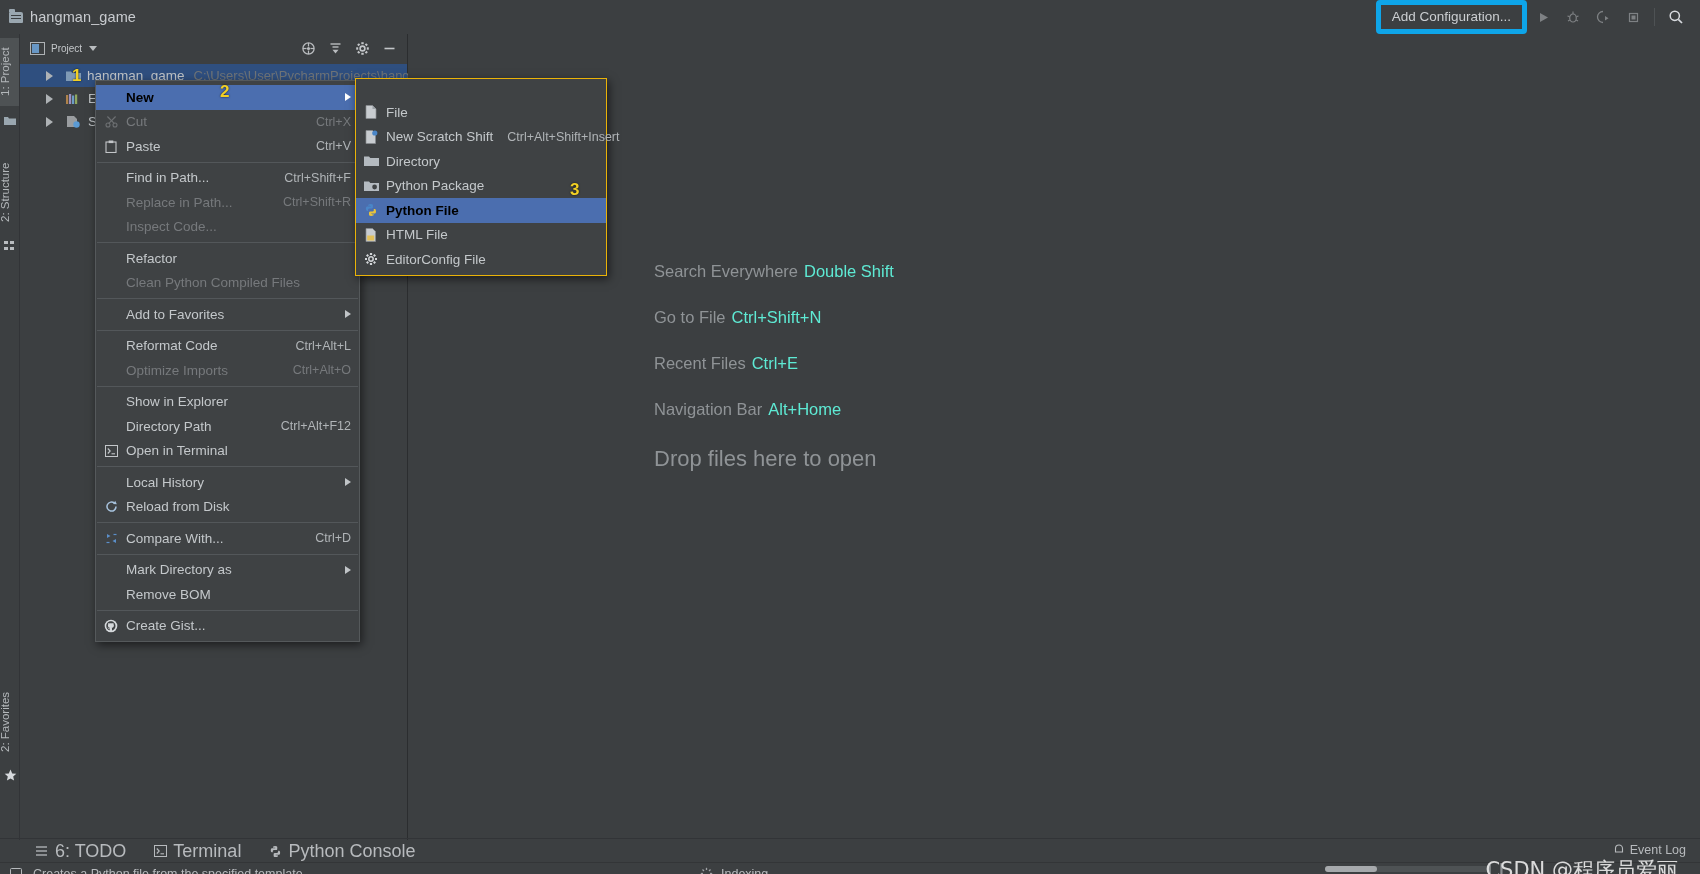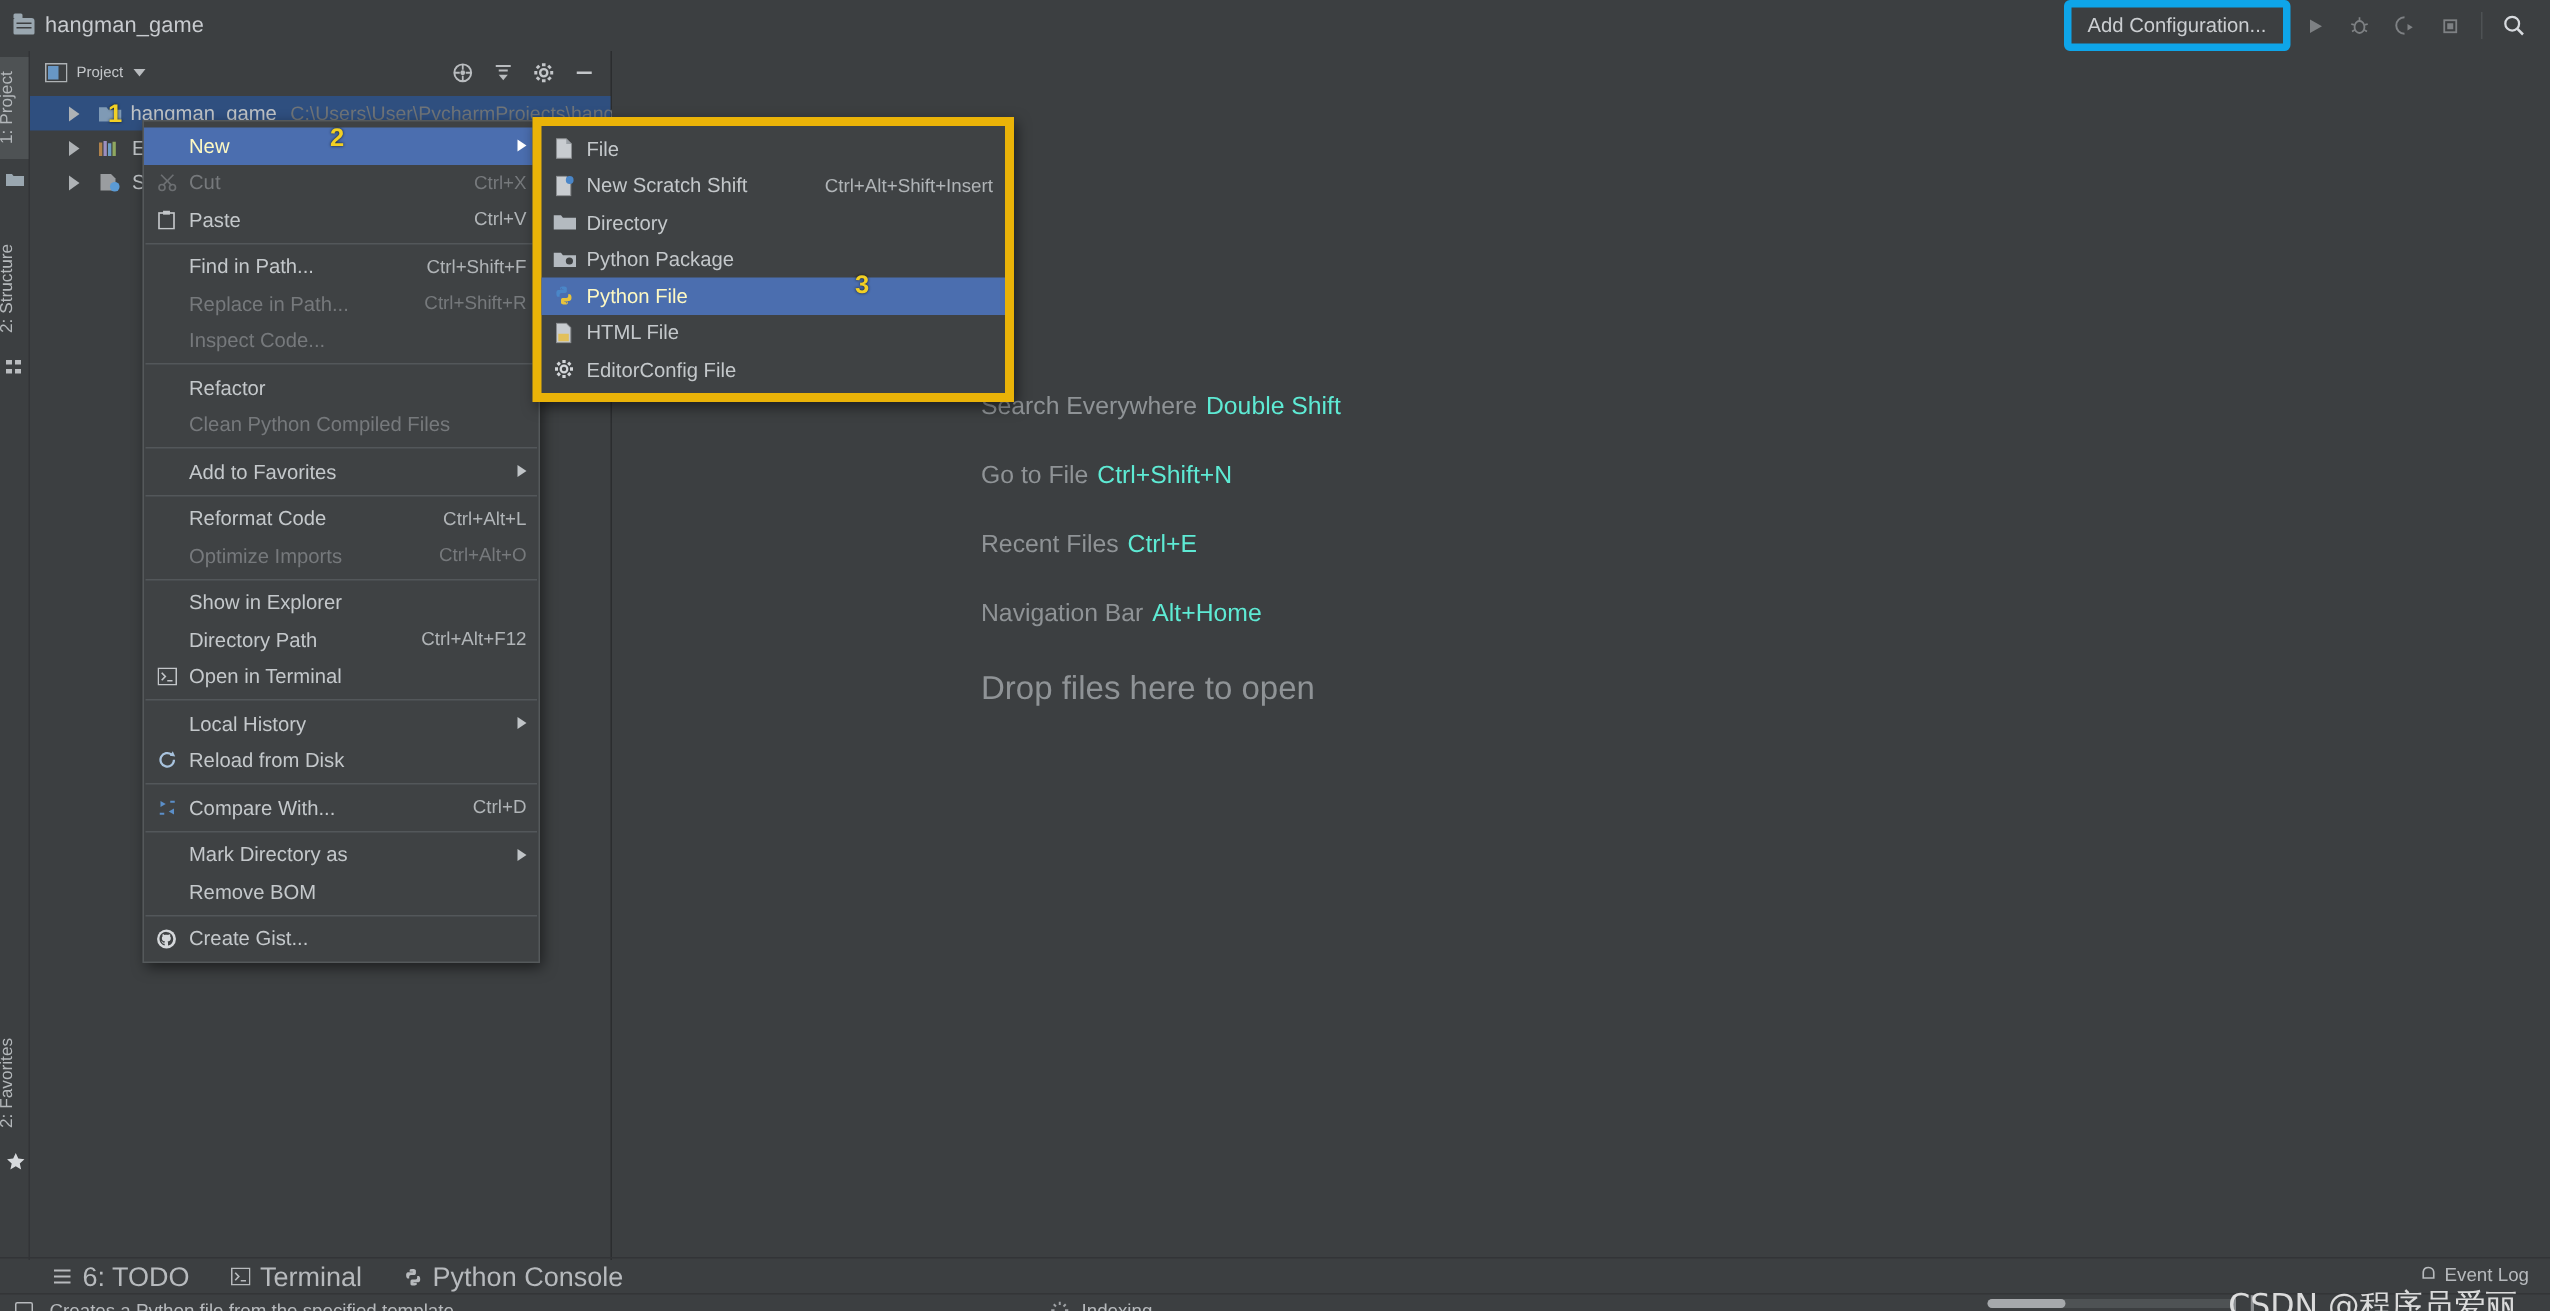--- a/index.html
+++ b/index.html
@@ -92,38 +92,38 @@
     position: absolute; left: 95px; top: 80px; width: 265px;
     background: #3f4244; border: 1px solid #55595b; box-shadow: 2px 3px 9px rgba(0,0,0,.55);
     padding: 4px 0 3px; z-index: 40;
   }
   .mi { height: 24.5px; display: flex; align-items: center; padding: 0 8px 0 0; position: relative; }
   .mi .ic { width: 30px; display: flex; align-items: center; justify-content: center; flex: 0 0 30px; }
   .mi .lb { color: #c4c8cb; font-size: 13.5px; white-space: nowrap; }
   .mi .sc { margin-left: auto; color: #b0b4b7; font-size: 12.5px; white-space: nowrap; padding-left: 14px; }
   .mi.dis .lb, .mi.dis .sc { color: #76797c; }
   .mi.hl { background: #4b6eaf; }
-  .mi.hl .lb, .mi.hl .sc { color: #fef9c3; }
+  .mi.hl .lb, .mi.hl .sc { color: #000000; font-weight: bold; }
   .mi .arrow {
     margin-left: auto; width: 0; height: 0;
     border-top: 4.5px solid transparent; border-bottom: 4.5px solid transparent;
     border-left: 6px solid #c0c4c7;
   }
   .mi.hl .arrow { border-left-color: #fff; }
   .msep { height: 1px; background: #53575a; margin: 3px 1px; }
   .badge {
     position: absolute; color: #f2d024; font-weight: bold; font-size: 17px;
     text-shadow: 0 0 2px rgba(0,0,0,.8); z-index: 60;
   }
 
   
   .sub {
-    position: absolute; left: 355px; top: 78px; width: 321px;
-    background: #3f4244; border: 6px solid #eab308; box-shadow: 2px 3px 9px rgba(0,0,0,.55);
-    padding: 3px 0 3px; z-index: 50;
+    position: absolute; left: 355px; top: 78px; width: 252px;
+    background: #3f4244; border: 1px solid #eab308; box-shadow: 2px 3px 9px rgba(0,0,0,.55);
+    padding: 21px 0 3px; z-index: 50;
   }
 
   
   .tool-strip {
     position: absolute; left: 20px; top: 840px; width: 1680px; height: 22px; background: #3c3f41;
     display: flex; align-items: center;
   }
   .tool-item { display: flex; align-items: center; gap: 6px; margin-right: 28px; color: #b7babd; font-size: 18px; }
   .status-bar {
     position: absolute; left: 0; top: 862px; width: 1700px; height: 22px;

